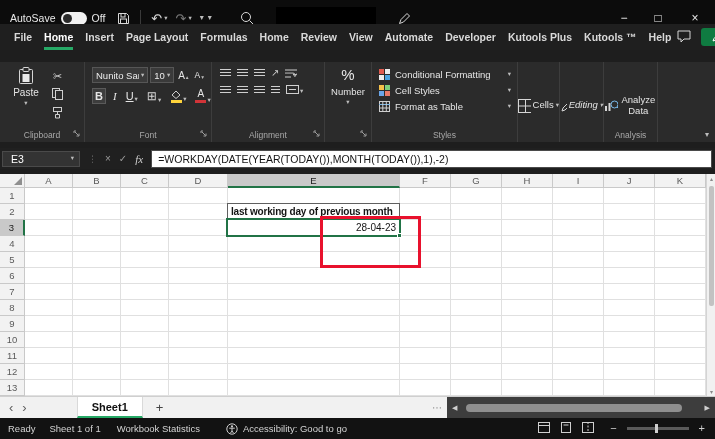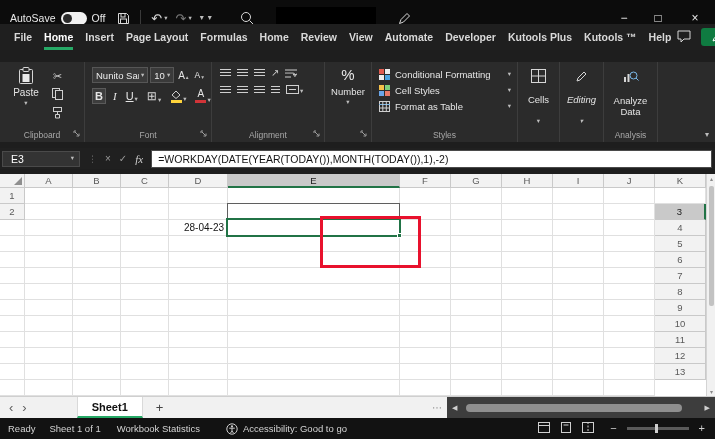--- a/index.html
+++ b/index.html
@@ -52,21 +52,21 @@
   .boxed { border:1px solid #5a5a5a; background:#3d3d3d; }
   .colorbar { width:11px; height:3px; margin-top:1px; }
   .stack { display:flex; flex-direction:column; align-items:center; line-height:1; }
   .g-align { width:113px; padding:6px 4px 0 8px; }
   .li { width:11px; height:8px; background:repeating-linear-gradient(to bottom,#cfcfcf 0 1px,transparent 1px 3px); }
   .g-number { width:47px; display:flex; flex-direction:column; align-items:center; padding-top:5px; }
   .pct { font-size:15px; color:#e8e8e8; line-height:1.1; }
   .g-styles { width:146px; padding:4px 4px 0 7px; }
   .style-row { height:16px; display:flex; align-items:center; gap:5px; font-size:9.5px; color:#e6e6e6; white-space:nowrap; }
   .style-row .chev { margin-left:auto; margin-right:2px; }
-  .bigbtn { display:flex; flex-direction:column; align-items:center; padding-top:7px; gap:12px; height:100%; }
+  .bigbtn { display:flex; align-items:center; padding-top:7px; gap:2px; height:100%; }
   .g-cells { width:42px; } .g-editing { width:44px;font-style:italic; } .g-analyze { width:54px; }
   .bigbtn .lbl { font-size:9.5px; text-align:center; line-height:1.15; }
   .ribbon-collapse { position:absolute; right:6px; bottom:3px; }
 
   
   .formulabar { position:absolute; top:148px; left:0; width:715px; height:21px; background:#202020;
     display:flex; align-items:center; padding:0 2px; }
   .namebox { width:78px; height:16px; background:#333; border:1px solid #4a4a4a; color:#fff;
     font-size:10.5px; display:flex; align-items:center; padding:0 5px 0 8px; }
   .namebox .chev { margin-left:auto; }
@@ -456,20 +456,21 @@
       <div class="c"></div>
       <div class="c"></div>
       <div class="c"></div>
       <div class="c"></div>
       <div class="c"></div>
       <div class="rh">2</div>
       <div class="c"></div>
       <div class="c"></div>
       <div class="c"></div>
       <div class="c"></div>
+      <div class="c" style="font-weight: bold; letter-spacing: -0.2px;">last working day of previous month</div>
       <div class="c"></div>
       <div class="c"></div>
       <div class="c"></div>
       <div class="c"></div>
       <div class="c"></div>
       <div class="c"></div>
       <div class="rh hl">3</div>
       <div class="c"></div>
       <div class="c"></div>
       <div class="c"></div>

